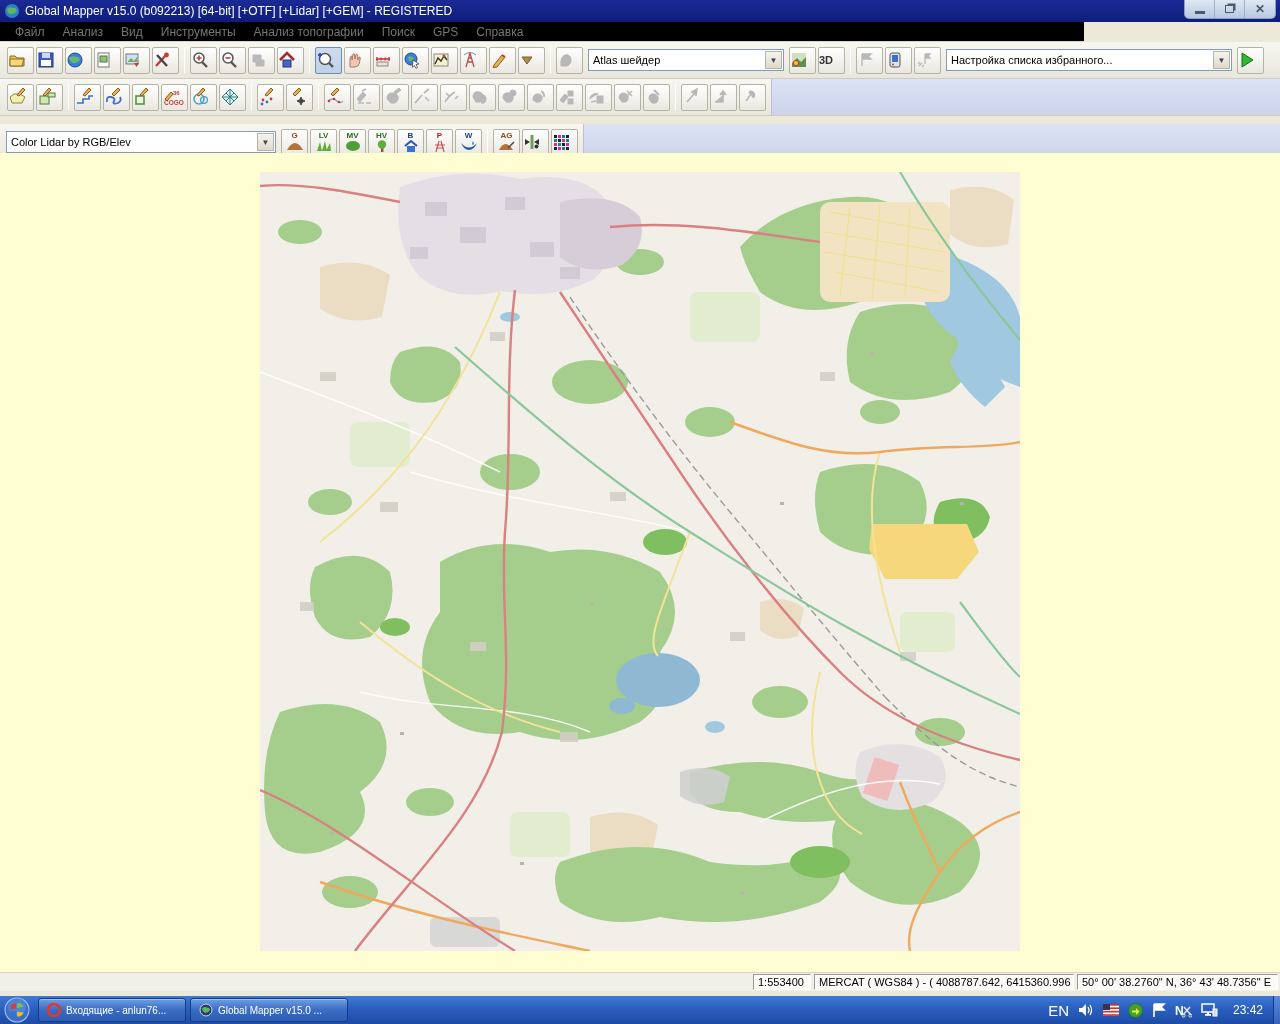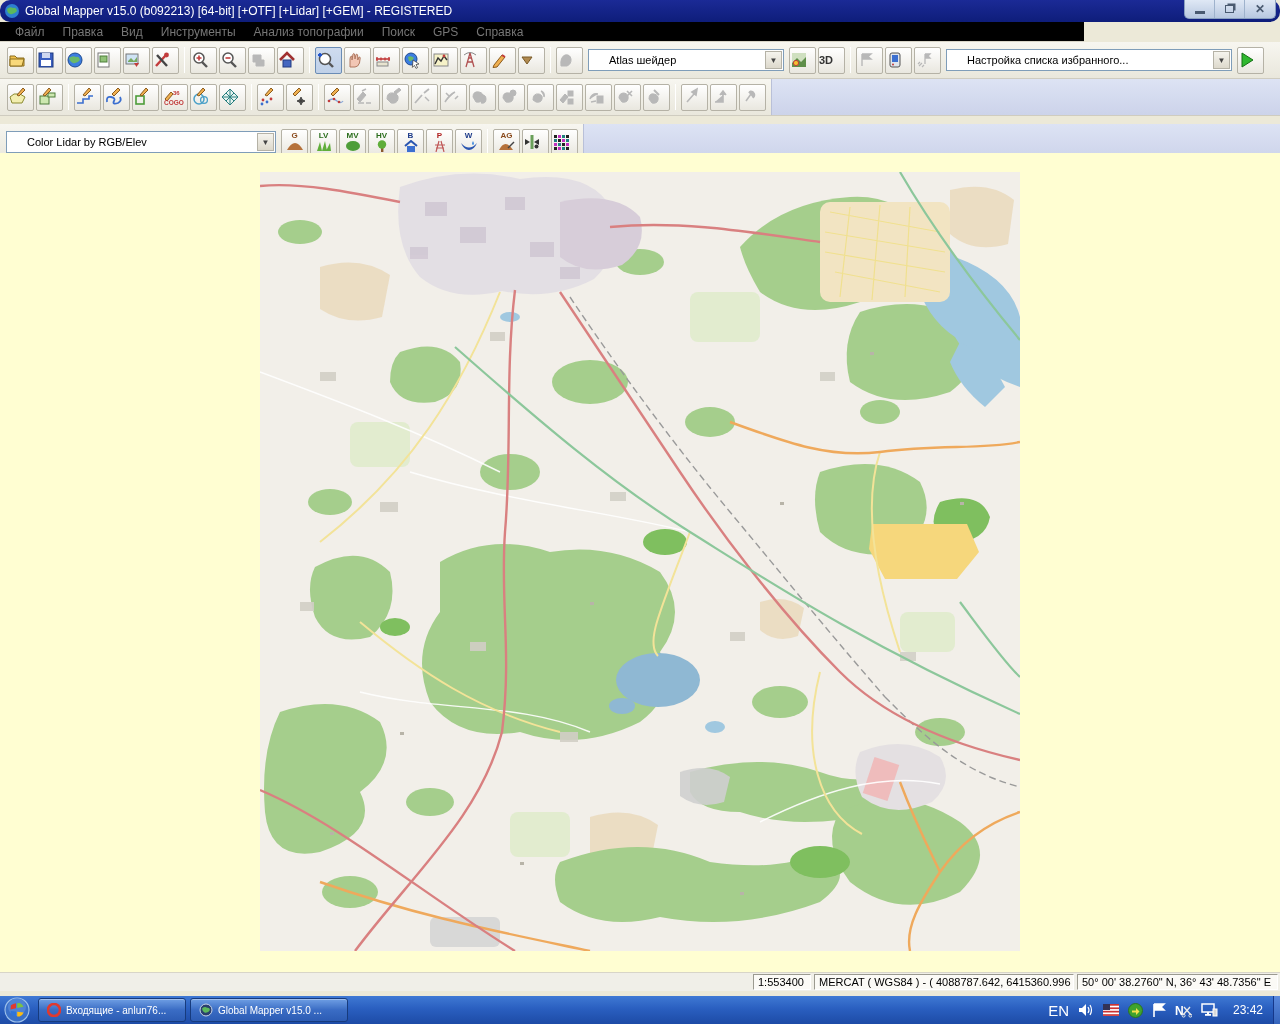--- a/index.html
+++ b/index.html
@@ -1,21 +1,21 @@
 <!DOCTYPE html>
 <html><head>
 <meta charset="utf-8">
 <style>
   * { margin:0; padding:0; box-sizing:border-box; }
   html,body { width:1280px; height:1024px; overflow:hidden; font-family:"Liberation Sans",sans-serif; }
   #window { position:relative; width:1280px; height:1024px; background:#ece9d8; }
 
   
   #titlebar { position:absolute; left:0; top:0; width:1280px; height:22px;
-    background:linear-gradient(#1b2a96,#0e1d7a); display:flex; align-items:center; padding:0 4px;border-radius:10px; }
+    background:linear-gradient(#1b2a96,#0e1d7a); display:flex; align-items:center; padding:0 4px; }
   #titlebar .app-icon { width:16px; height:16px; margin-right:5px; }
   #titlebar .title-text { color:#fff; font-size:12px; white-space:nowrap; }
   .win-controls { margin-left:auto; display:flex; background:linear-gradient(#dfe8f5,#b8c8e0);
     border:1px solid #8aa0c0; border-top:none; border-radius:0 0 5px 5px; height:19px; align-self:flex-start; }
   .win-btn { width:30px; height:18px; display:flex; align-items:center; justify-content:center;
     color:#4a5a70; font-size:12px; font-weight:bold; border-right:1px solid #9eb2cc; cursor:default; }
   .win-btn:last-child { border-right:none; }
   .min-glyph { width:10px; height:3px; background:#4a5a70; margin-top:7px; }
   .restore-glyph { width:9px; height:8px; border:1.5px solid #4a5a70; box-shadow:2px -2px 0 -0.5px #4a5a70; }
 
@@ -33,21 +33,21 @@
   .tb-dock { background:linear-gradient(#dde3f4,#ccd3ea); align-self:stretch; flex:1; margin-left:4px;
     border-left:1px solid #b9c0d8; }
   .tbtn { width:27px; height:27px; margin:0 1px; background:linear-gradient(#ffffff,#e9e7df);
     border:1px solid #b5b2a6; border-radius:2px; display:flex; align-items:center; justify-content:flex-start;
     flex:0 0 auto; cursor:default; }
   .tbtn.pressed { background:linear-gradient(#cfdcef,#bfd0e8); border-color:#6a8cb5; }
   .tbtn.disabled svg * { fill:#b8b8b8 !important; stroke:#b8b8b8 !important; }
   .tbtn .glyph { font-size:15px; line-height:1; }
   .tb-sep { width:1px; height:26px; background:#c0bdb0; border-right:1px solid #fff; margin:0 4px; flex:0 0 auto; }
   .combo { height:22px; background:#fff; border:1px solid #7f9db9; display:flex; align-items:center;
-    font-size:11px; color:#000; padding-left:20px; margin:0 4px; flex:0 0 auto; position:relative; }
+    font-size:11px; color:#000; padding-left:4px; margin:0 4px; flex:0 0 auto; position:relative; }
   .combo .combo-arrow { position:absolute; right:1px; top:1px; bottom:1px; width:17px;
     background:linear-gradient(#f5f4ee,#ddd9cc); border:1px solid #b5b2a6; display:flex; align-items:center;
     justify-content:center; font-size:8px; color:#444; }
   .class-btn { flex-direction:column; padding-top:2px; }
   .class-btn .cls-label { font-size:8px; font-weight:bold; line-height:1; }
 
   
   #client { position:absolute; left:0; top:153px; width:1280px; height:824px; background:#fffed2; }
   #map-view { position:absolute; left:260px; top:19px; width:760px; height:779px; background:#f2efe9; }
   #map-view svg { display:block; }
@@ -96,21 +96,21 @@
         </div>
       <div class="win-btn">
           <div class="restore-glyph"></div>
         </div>
       <div class="win-btn">✕</div>
     </div>
   </div>
 
   <div id="menubar">
     <span class="menu-item">Файл</span>
-    <span class="menu-item">Правка</span>
+    <span class="menu-item">Анализ</span>
     <span class="menu-item">Вид</span>
     <span class="menu-item">Инструменты</span>
     <span class="menu-item">Анализ топографии</span>
     <span class="menu-item">Поиск</span>
     <span class="menu-item">GPS</span>
     <span class="menu-item">Справка</span>
   </div>
 
   <div id="tb1" class="toolbar">
     <div class="tbtn">

